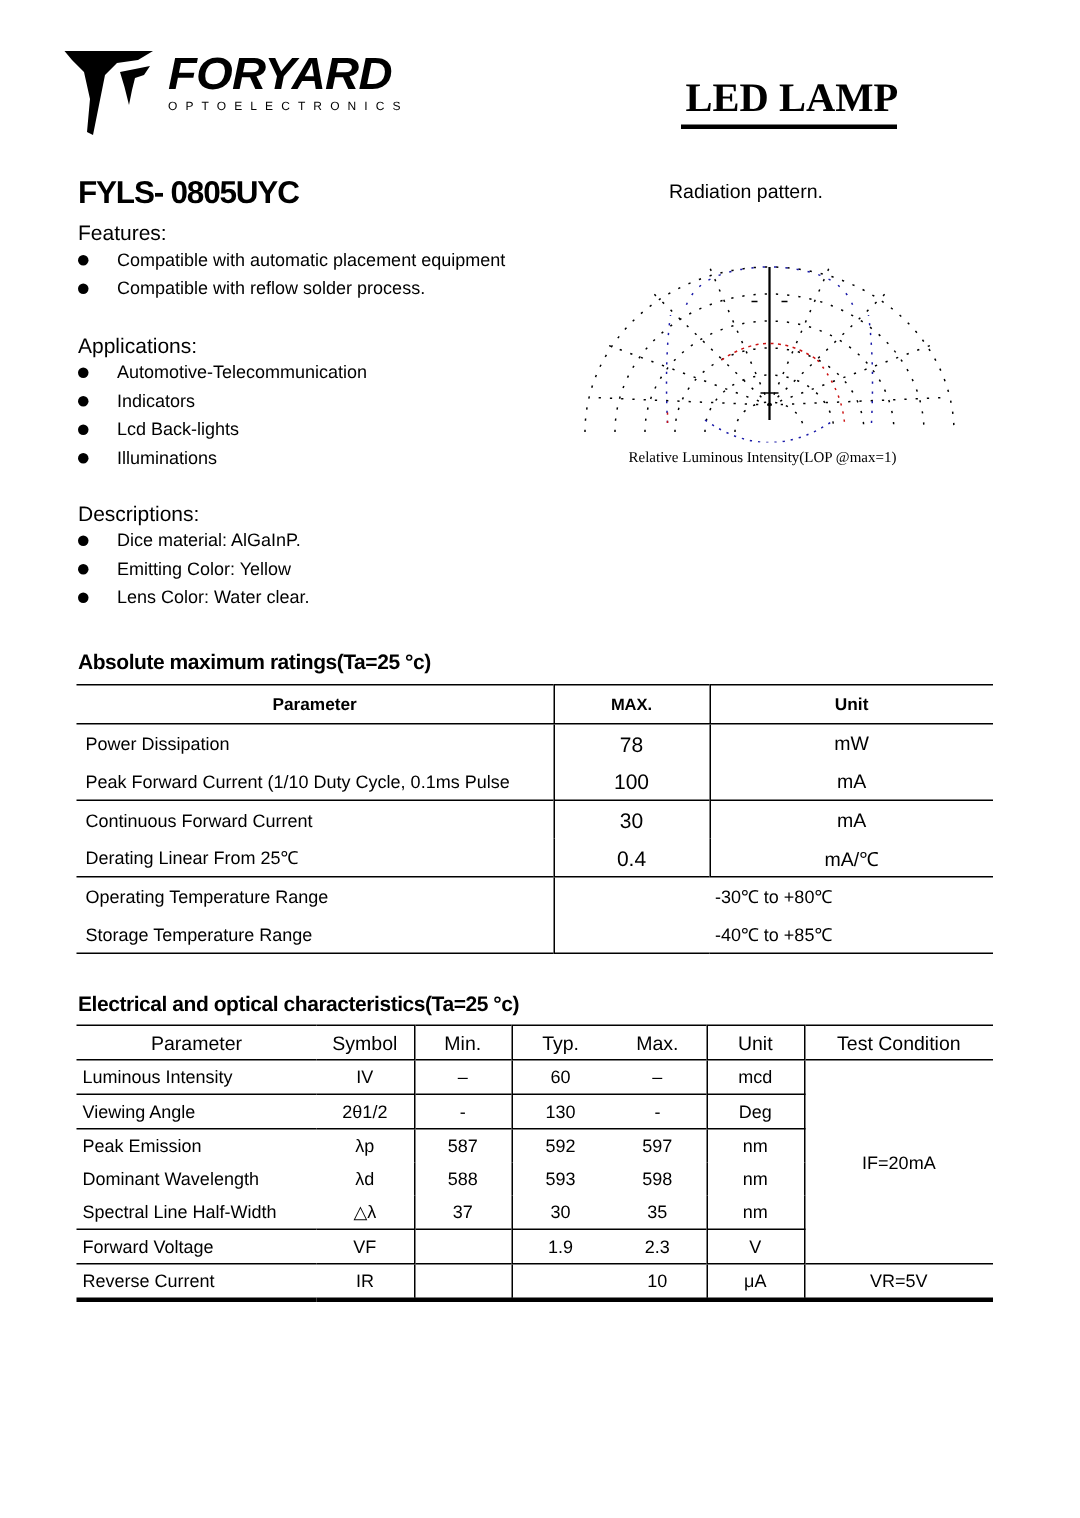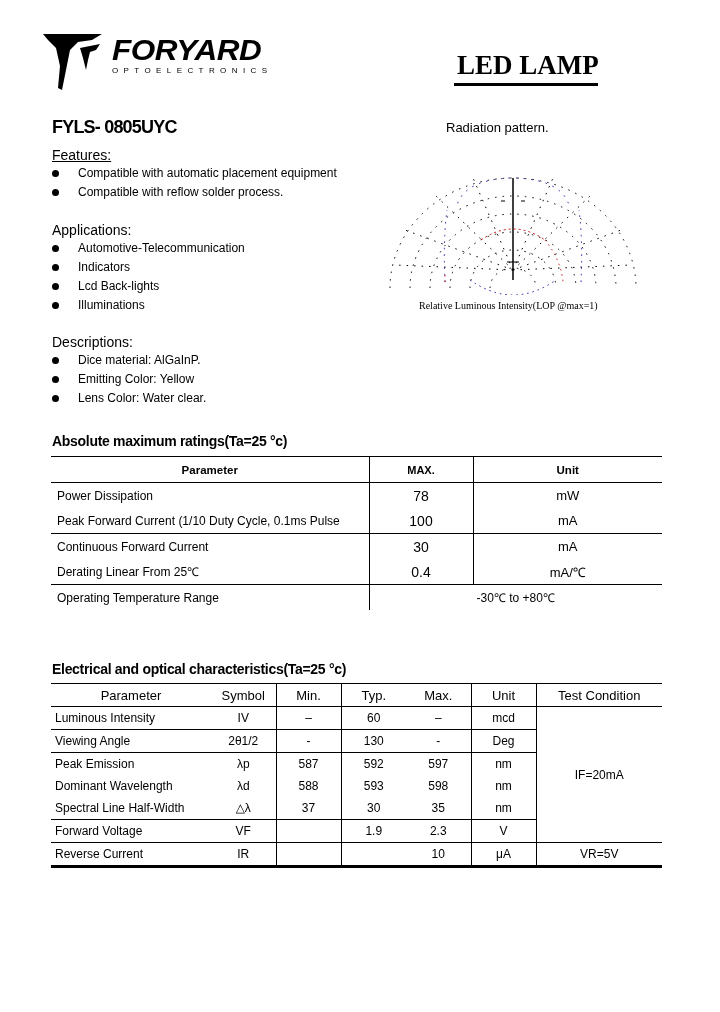--- a/index.html
+++ b/index.html
@@ -4,21 +4,21 @@
 <style>
   html, body { margin:0; padding:0; background:#ffffff; }
   body { width:720px; height:1012px; position:relative; overflow:hidden; color:#000; font-family:"Liberation Sans", sans-serif; }
   .abs { position:absolute; }
   
   #logo { left:40px; top:30px; width:230px; height:62px; }
   .brand { left:112px; top:33px; font-family:"Liberation Sans", sans-serif; font-weight:bold; font-style:italic; font-size:30px; letter-spacing:-0.5px; transform:scaleX(1.05); transform-origin:left; }
   .brand-sub { left:112px; top:66px; font-size:8px; letter-spacing:5.4px; }
   .doc-title { left:457px; top:50px; font-family:"Liberation Serif", serif; font-weight:bold; font-size:27px;text-align:right; }
   .title-rule { left:454px; top:83px; width:144px; height:3px; background:#000; }
-  .part { left:52px; top:117px; font-weight:bold; font-size:18px; letter-spacing:-0.8px; }
+  .part { left:52px; top:117px; font-weight:bold; font-size:21px; letter-spacing:-0.8px; }
   .radiation-title { left:446px; top:120px; font-size:13px; }
   .sec-h { font-size:14px; }
   .bul { font-size:12px; }
   .bul .dot { position:absolute; left:0; top:4px; width:7px; height:7px; border-radius:50%; background:#000; }
   .bul .txt { position:absolute; left:26px; top:0; white-space:nowrap; }
   .section-title { font-weight:bold; font-size:14px; letter-spacing:-0.3px; }
   
   table { border-collapse:collapse; position:absolute; font-family:"Liberation Sans", sans-serif; }
   #amr { left:51px; top:456px; width:611px; font-size:12px; }
   #amr td { padding:0 6px; height:25px; }
@@ -40,21 +40,21 @@
   <path d="M40 18 L60 14 L56 20 L50 22 L48 30 L46 40 L43 28 Z" fill="#000"></path>
 </svg>
 <div class="abs brand">FORYARD</div>
 <div class="abs brand-sub">OPTOELECTRONICS</div>
 
 <div class="abs doc-title">LED LAMP</div>
 <div class="abs title-rule"></div>
 
 <div class="abs part">FYLS- 0805UYC</div>
 
-<div class="abs sec-h" style="left:52px; top:147px;text-decoration:underline;">Features:</div>
+<div class="abs sec-h" style="left:52px; top:147px;">Features:</div>
 <div class="abs bul" style="left:52px; top:166px;">
     <span class="dot"></span>
     <span class="txt">Compatible with automatic placement equipment</span>
   </div>
 <div class="abs bul" style="left:52px; top:185px;">
     <span class="dot"></span>
     <span class="txt">Compatible with reflow solder process.</span>
   </div>
 
 <div class="abs sec-h" style="left:52px; top:222px;">Applications:</div>
@@ -149,20 +149,24 @@
   </tr>
   <tr class="bb">
     <td class="l">Derating Linear From 25℃</td>
     <td class="c bl" style="font-size:14px;">0.4</td>
     <td class="c bl" style="font-size:13px;">mA/℃</td>
   </tr>
   <tr>
     <td class="l">Operating Temperature Range</td>
     <td class="c bl" colspan="2">-30℃ to +80℃</td>
   </tr>
+  <tr class="bb">
+    <td class="l">Storage Temperature Range</td>
+    <td class="c bl" colspan="2">-40℃ to +85℃</td>
+  </tr>
 </tbody>
   </table>
 
 <div class="abs section-title" style="left:52px; top:661px;">Electrical and optical characteristics(Ta=25  °c)</div>
 <table id="eoc">
   <colgroup>
     <col style="width:160px">
       <col style="width:65px">
       <col style="width:65px">
       <col style="width:65px">

